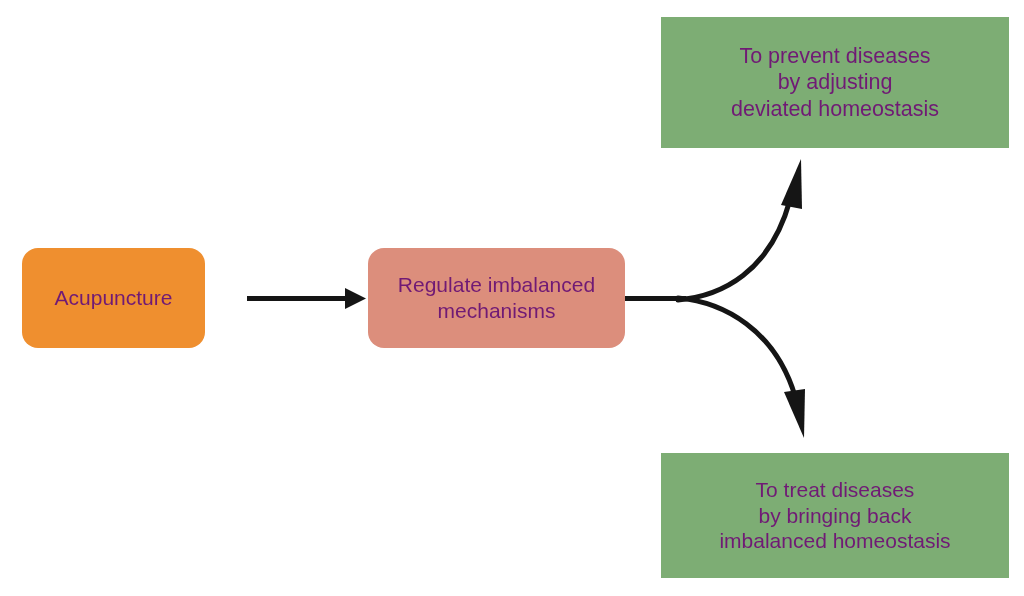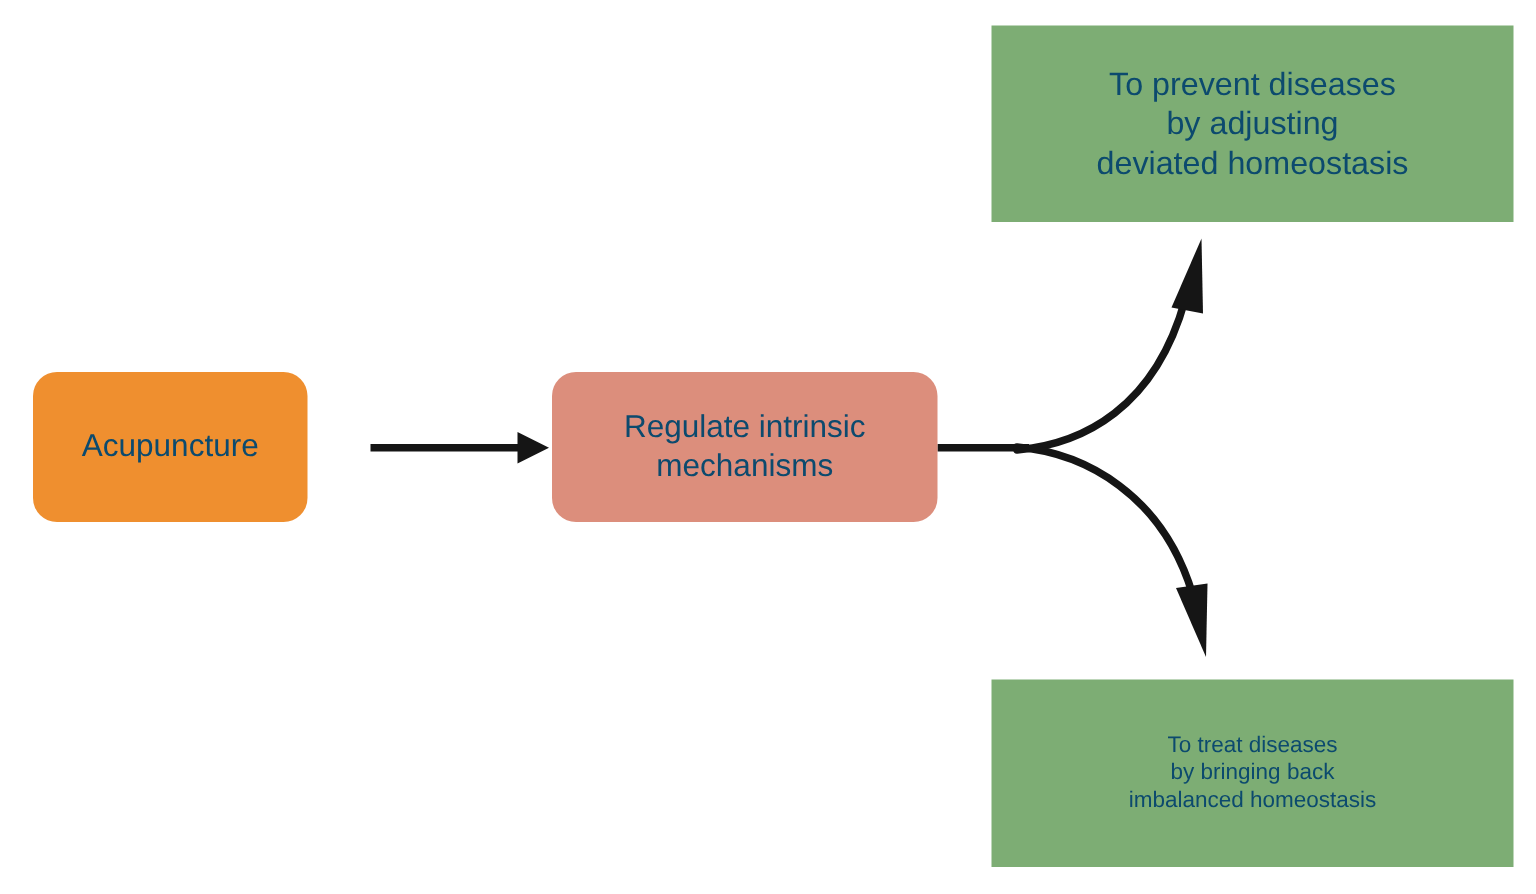--- a/index.html
+++ b/index.html
@@ -17,21 +17,21 @@
     background: #ffffff;
     overflow: hidden;
   }
   .node {
     position: absolute;
     box-sizing: border-box;
     display: flex;
     align-items: center;
     justify-content: center;
     text-align: center;
-    color: #0c4a6e;
+    color: #701a75;
     line-height: 1.22;
     white-space: pre-line;
   }
   
   #node-acupuncture {
     left: 22px;
     top: 248px;
     width: 183px;
     height: 100px;
     background: #EF8F2F;
@@ -58,21 +58,21 @@
     border-radius: 0;
     font-size: 21.5px;
   }
   #node-treat {
     left: 661px;
     top: 453px;
     width: 348px;
     height: 125px;
     background: #7DAD74;
     border-radius: 0;
-    font-size: 15px;
+    font-size: 21px;
   }
   #connectors {
     position: absolute;
     left: 0;
     top: 0;
     width: 1024px;
     height: 596px;
     pointer-events: none;
   }
 </style>
@@ -98,21 +98,21 @@
     </g>
 
     <g>
       <path d="M 678,298 C 724,302 775,330 795,396" stroke="#151515" stroke-width="5" fill="none" stroke-linecap="round"></path>
       <polygon points="784,392 804,438 805,389" fill="#151515"></polygon>
     </g>
   </svg>
 
   <div class="node" id="node-acupuncture">Acupuncture</div>
 
-  <div class="node" id="node-regulate">Regulate intrinsic
+  <div class="node" id="node-regulate">Regulate imbalanced
 mechanisms</div>
 
   <div class="node" id="node-prevent">To prevent diseases
 by adjusting
 deviated homeostasis</div>
 
   <div class="node" id="node-treat">To treat diseases
 by bringing back
 imbalanced homeostasis</div>
 

